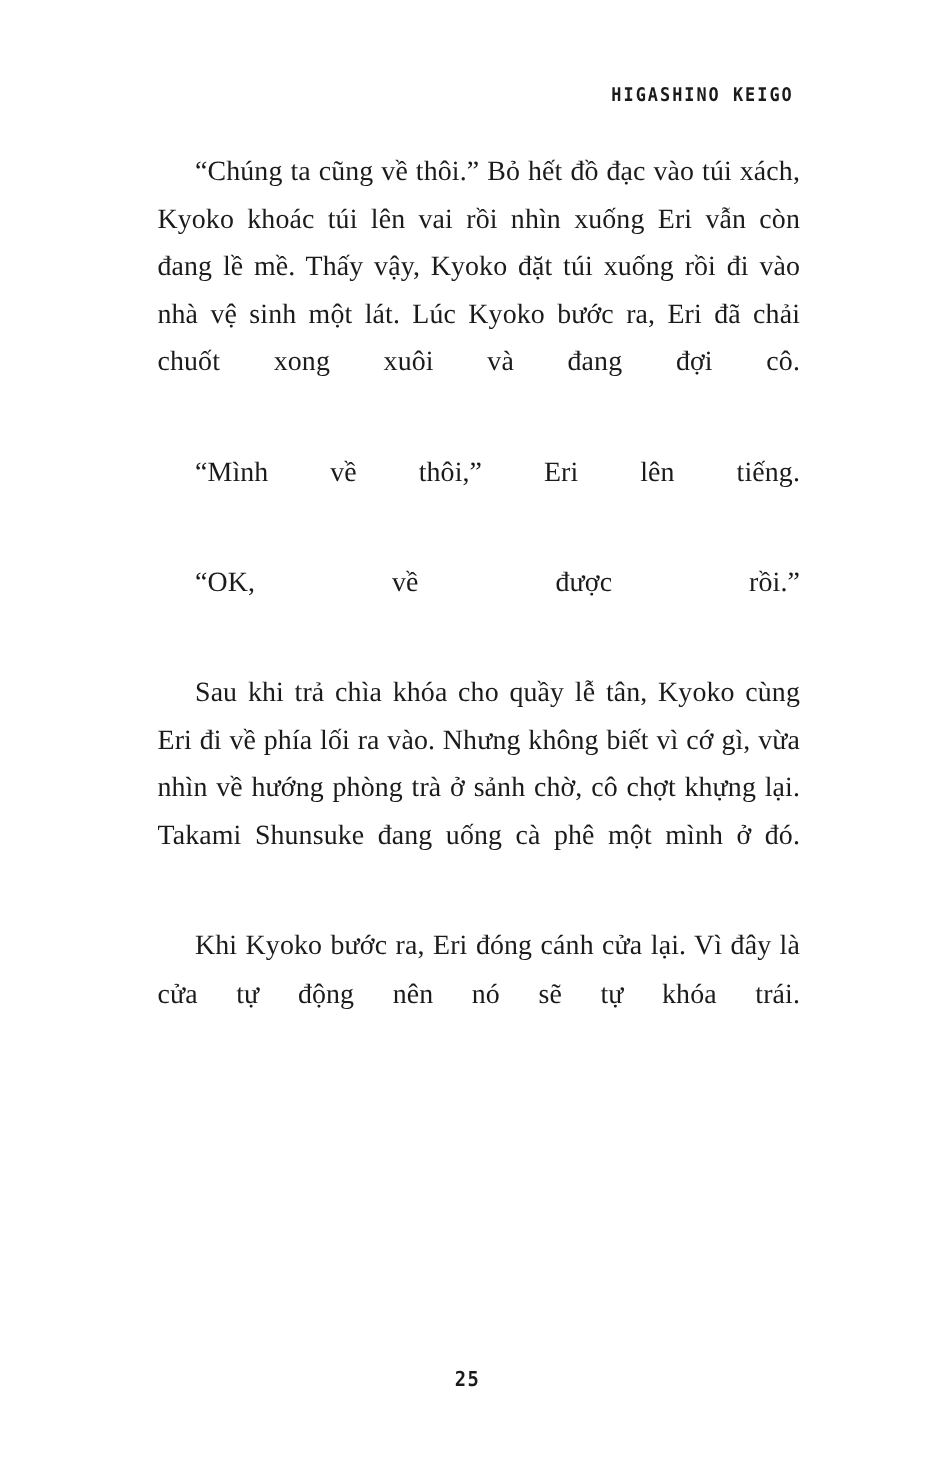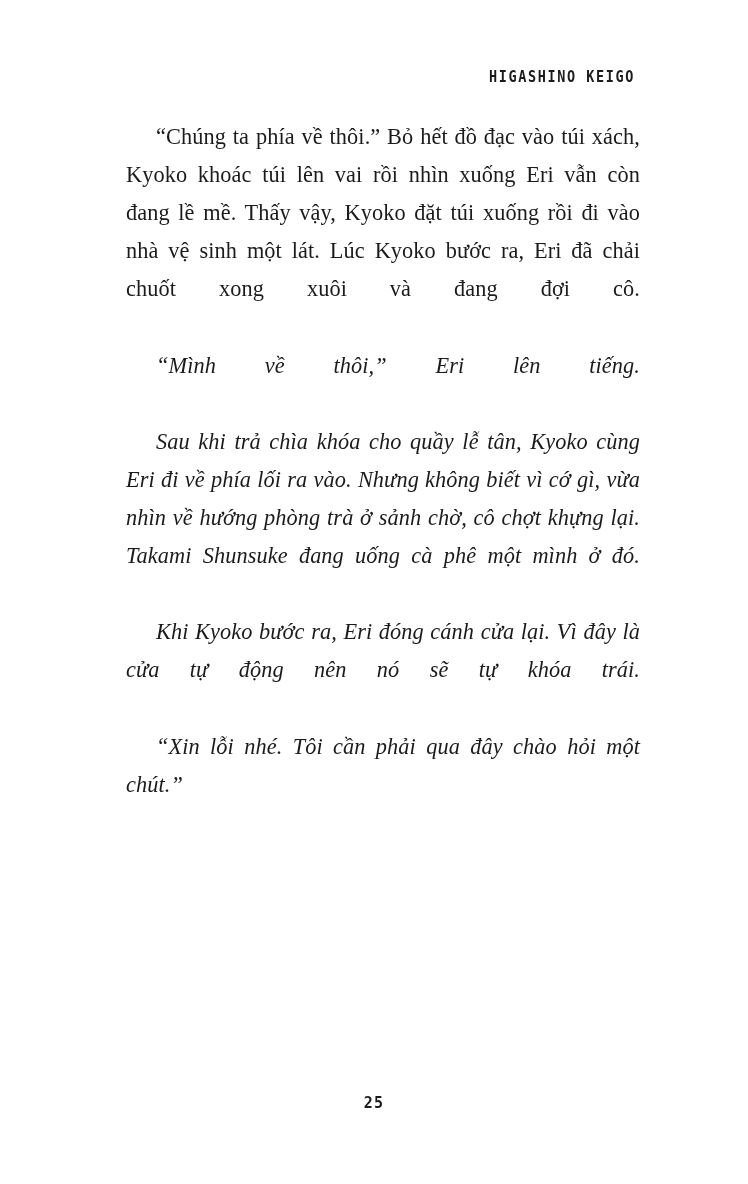--- a/index.html
+++ b/index.html
@@ -55,21 +55,21 @@
     text-align: justify;
     text-justify: inter-word;
     font-size: 22.3px;
     line-height: 38.1px;
     letter-spacing: 0.1px;
     word-spacing: 0.2px;
     hyphens: none;
   }
 
   .para + .para {
-    font-style: italic;
+    margin-top: 12px;
   }
 
   
   .para::after {
     content: "";
     display: inline-block;
     width: 100%;
   }
 
   
@@ -89,23 +89,23 @@
   }
 </style>
 </head>
 <body>
 
 <div class="page">
 
   <div class="running-header">HIGASHINO KEIGO</div>
 
   <div class="text-block">
-    <p class="para">“Chúng ta phía về thôi.” Bỏ hết đồ đạc vào túi xách, Kyoko khoác túi lên vai rồi nhìn xuống Eri vẫn còn đang lề mề. Thấy vậy, Kyoko đặt túi xuống rồi đi vào nhà vệ sinh một lát. Lúc Kyoko bước ra, Eri đã chải chuốt xong xuôi và đang đợi cô.</p>
+    <p class="para">“Chúng ta cũng về thôi.” Bỏ hết đồ đạc vào túi xách, Kyoko khoác túi lên vai rồi nhìn xuống Eri vẫn còn đang lề mề. Thấy vậy, Kyoko đặt túi xuống rồi đi vào nhà vệ sinh một lát. Lúc Kyoko bước ra, Eri đã chải chuốt xong xuôi và đang đợi cô.</p>
     <p class="para">“Mình về thôi,” Eri lên tiếng.</p>
+    <p class="para">“OK, về được rồi.”</p>
     <p class="para">Sau khi trả chìa khóa cho quầy lễ tân, Kyoko cùng Eri đi về phía lối ra vào. Nhưng không biết vì cớ gì, vừa nhìn về hướng phòng trà ở sảnh chờ, cô chợt khựng lại. Takami Shunsuke đang uống cà phê một mình ở đó.</p>
     <p class="para">Khi Kyoko bước ra, Eri đóng cánh cửa lại. Vì đây là cửa tự động nên nó sẽ tự khóa trái.</p>
-    <p class="para">“Xin lỗi nhé. Tôi cần phải qua đây chào hỏi một chút.”</p>
 
   </div>
 
   <div class="folio">25</div>
 
 </div>
 
 </body></html>

